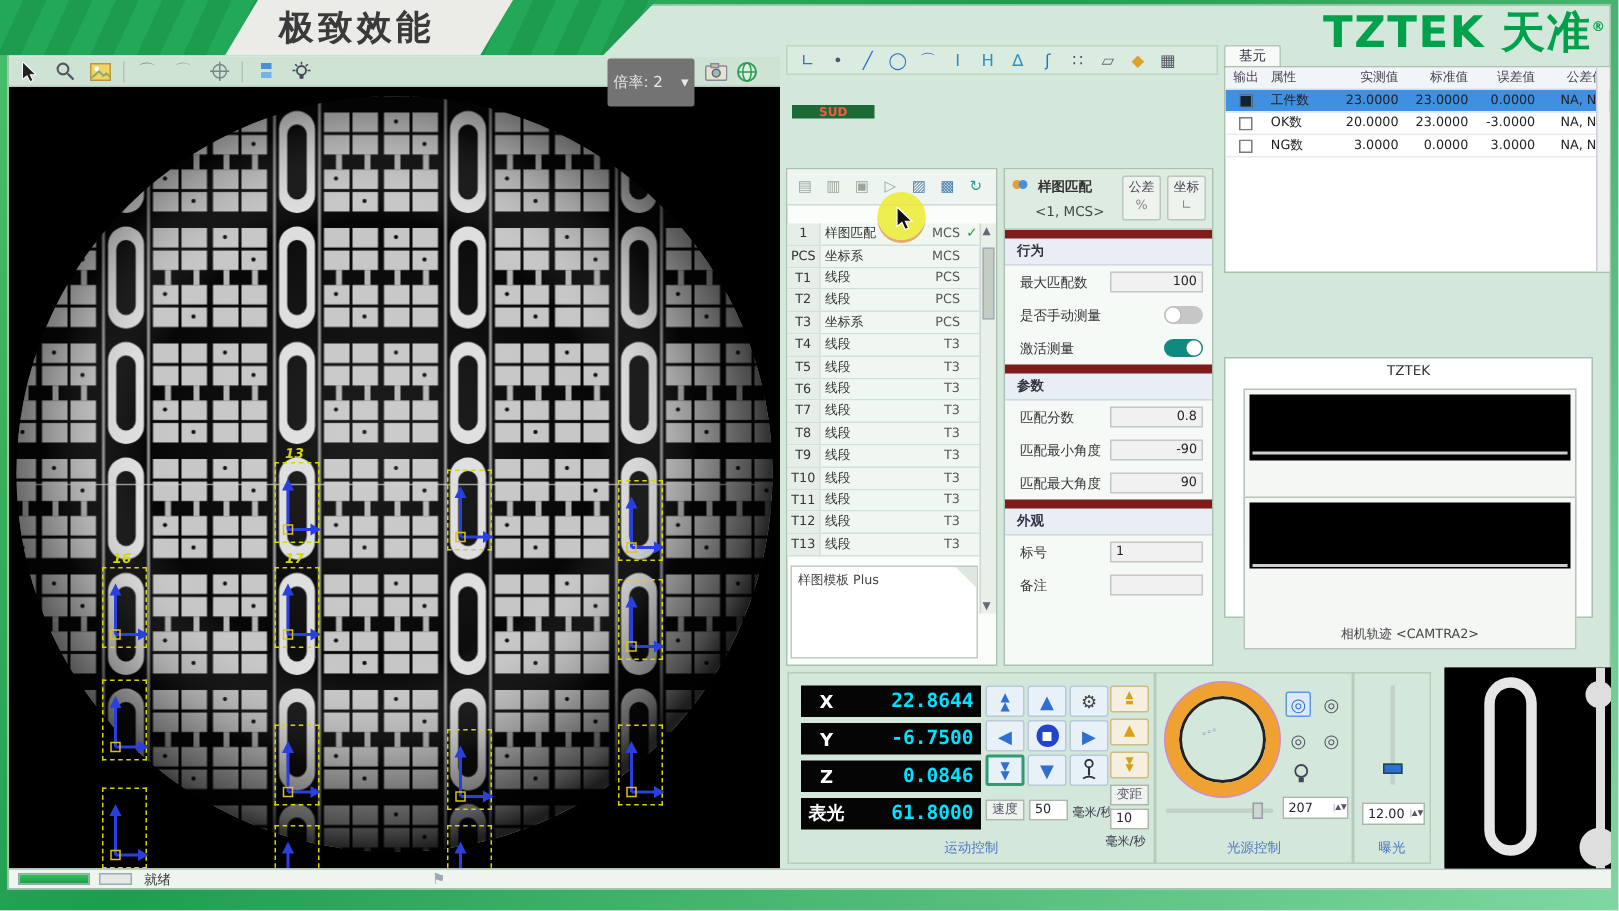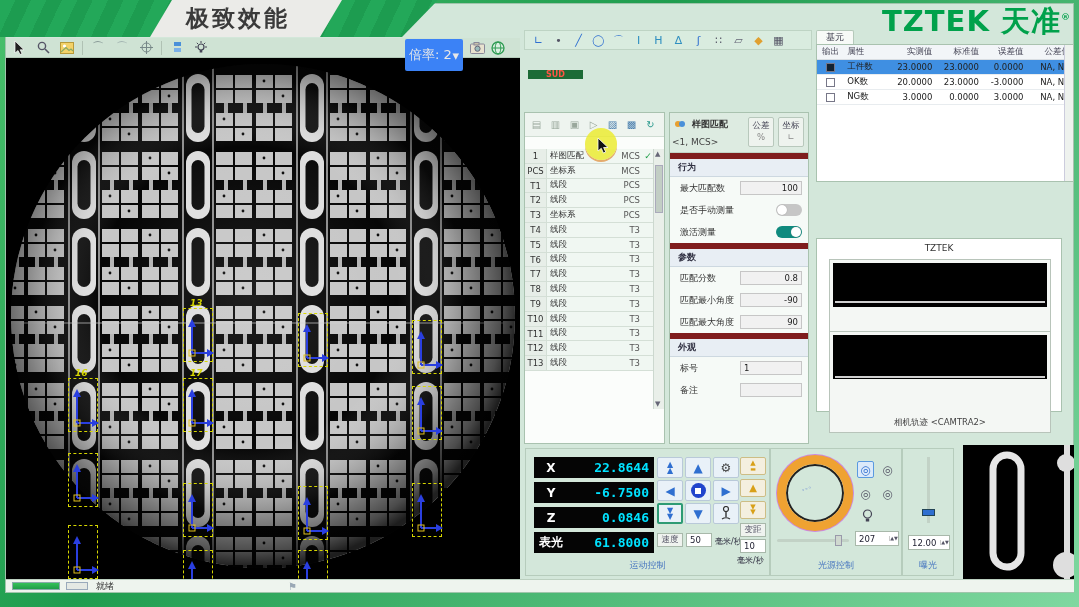--- a/index.html
+++ b/index.html
@@ -17,21 +17,21 @@
   .banner-gray{left:150px;top:0;width:192px;height:37px;background:#ebebe8;
     clip-path:polygon(22px 0,192px 0,170px 37px,0 37px);}
   .banner-sub{left:186px;top:3px;font-size:23px;font-weight:bold;color:#3a3a3a;letter-spacing:3px;}
   
   .logo{right:8px;top:2px;font-weight:bold;color:#00A14B;font-size:29px;letter-spacing:1px;}
   .logo sup{font-size:9px;}
   
   .vp-toolbar{left:6px;top:38px;width:514px;height:20px;background:#cfe3d4;border-bottom:1px solid #b4cbb9;display:flex;align-items:center;gap:6px;padding:0 4px;}
   .tbi{width:18px;height:16px;display:flex;align-items:center;justify-content:center;font-size:12px;color:#667;}
   .tb-sep{width:1px;height:14px;background:#b0c2b4;}
-  .lens-dd{position:absolute;left:399px;top:1px;width:58px;height:15px;background:#3b82f6;border-radius:2px;color:#e8e8e8;font-size:13px;display:flex;align-items:center;justify-content:space-between;padding:16px 4px;}
+  .lens-dd{position:absolute;left:399px;top:1px;width:58px;height:15px;background:#737373;border-radius:2px;color:#e8e8e8;font-size:10px;display:flex;align-items:center;justify-content:space-between;padding:16px 4px;}
   
   .viewport{left:6px;top:58px;width:514px;height:521px;background:#000;overflow:hidden;}
   .mark{position:absolute;width:30px;height:54px;border:1px dashed #d6d600;}
   .mark .mlabel{position:absolute;top:-11px;left:6px;color:#d6d600;font-size:9px;font-weight:bold;}
   .mark svg{position:absolute;left:1px;top:8px;}
   
   .statusbar{left:6px;top:579px;width:1068px;height:13px;background:#eef4ee;border-top:1px solid #bcd0c0;display:flex;align-items:center;font-size:9px;color:#333;}
   .pill{width:48px;height:8px;margin:0 6px 0 6px;background:linear-gradient(#35c159,#1f9d49);border:1px solid #8aa;}
   .pill2{width:22px;height:8px;background:#e4e9e4;border:1px solid #9ab;margin-right:8px;}
   .flag{position:absolute;left:282px;color:#9aa8b5;font-size:10px;}
@@ -52,21 +52,21 @@
   .pscroll{position:absolute;right:0;top:36px;width:11px;height:260px;background:#e9efe9;border-left:1px solid #ccd8cf;}
   .pscroll .thumb{position:absolute;top:16px;left:1px;width:8px;height:48px;background:#c2cec4;border:1px solid #aab;}
   .pscroll .a{position:absolute;left:1px;font-size:7px;color:#667;}
   .pfoot{position:absolute;left:2px;top:264px;width:125px;height:62px;border:1px solid #bccbbf;background:#fff;}
   .pfoot .cap{font-size:8.5px;color:#444;padding:3px 0 0 4px;}
   .pfoot .fold{position:absolute;right:0;top:0;width:0;height:0;border-left:14px solid transparent;border-top:14px solid #dfe8e0;}
   
   .insp{left:669px;top:112px;width:140px;height:332px;background:#f6faf7;border:1px solid #a9c2af;font-size:9px;color:#333;}
   .insp-head{height:40px;background:#ddebe1;border-bottom:1px solid #c2d4c7;position:relative;}
   .insp-title{position:absolute;left:22px;top:5px;font-weight:bold;color:#333;}
-  .insp-sub{position:absolute;left:2px;top:24px;color:#444;text-align:right;}
+  .insp-sub{position:absolute;left:20px;top:24px;color:#444;text-align:right;}
   .hbtn{position:absolute;top:4px;width:26px;height:30px;background:#eef3ee;border:1px solid #b8c8bc;border-radius:2px;font-size:8.5px;text-align:center;color:#445;line-height:1.4;padding-top:2px;}
   .dot{display:inline-block;width:6px;height:6px;border-radius:50%;}
   .sec{background:#e8eef4;border-top:6px solid #7f1d1d;border-bottom:1px solid #cdd8e0;padding:2px 0 2px 8px;font-weight:bold;color:#334;}
   .irow{display:flex;align-items:center;height:22px;padding:0 6px 0 10px;justify-content:space-between;}
   .ibox{width:62px;height:14px;background:#f1f1f1;border:1px solid #c6c6c6;text-align:right;padding:1px 3px;font-size:8.5px;color:#222;}
   .ibox.left{text-align:left;}
   .tog{width:26px;height:12px;border-radius:6px;background:#c6c6c6;position:relative;}
   .tog .knob{position:absolute;left:1px;top:1px;width:10px;height:10px;border-radius:50%;background:#fff;box-shadow:0 0 1px #888;}
   .tog.on{background:#0f8a7e;}
   .tog.on .knob{left:15px;}
@@ -543,20 +543,24 @@
           <span class="c-name">线段</span>
           <span class="c-ref">T3</span>
           <span class="c-chk" style="visibility: hidden;">✓</span>
         </div>
       </div>
     <div class="pscroll">
       <span class="a" style="top:1px;">▲</span>
       <span class="thumb"></span>
       <span class="a" style="bottom:1px;">▼</span>
     </div>
+    <div class="pfoot">
+      <div class="fold"></div>
+      <div class="cap">样图模板 Plus</div>
+    </div>
   </div>
 
   <div class="abs" style="left:585px;top:128px;width:32px;height:32px;border-radius:50%;background:rgba(235,235,50,0.85);box-shadow:0 2px 0 rgba(220,120,20,0.6);"></div>
   <svg class="abs" style="left:597px;top:138px;" width="12" height="16" viewBox="0 0 12 16">
     <path d="M1,0 L1,13 L4.3,10.3 L6.4,15 L8.7,14 L6.6,9.5 L11,9.5 Z" fill="#111" stroke="#fff" stroke-width="0.8"></path>
   </svg>
 
   <div class="abs insp">
     <div class="insp-head">
       <span class="abs" style="left:5px;top:6px;">

